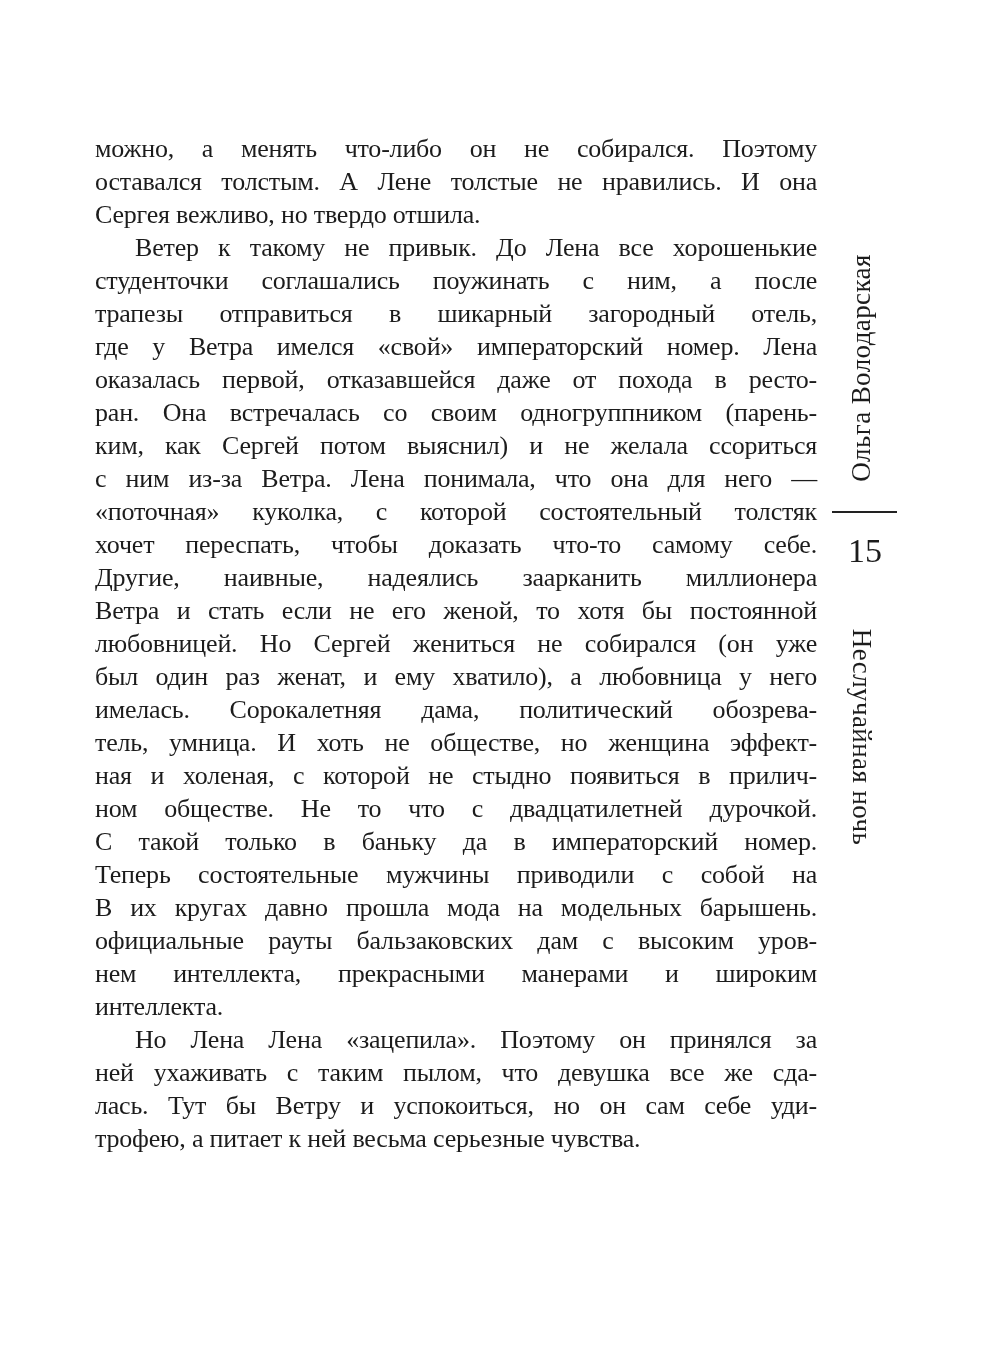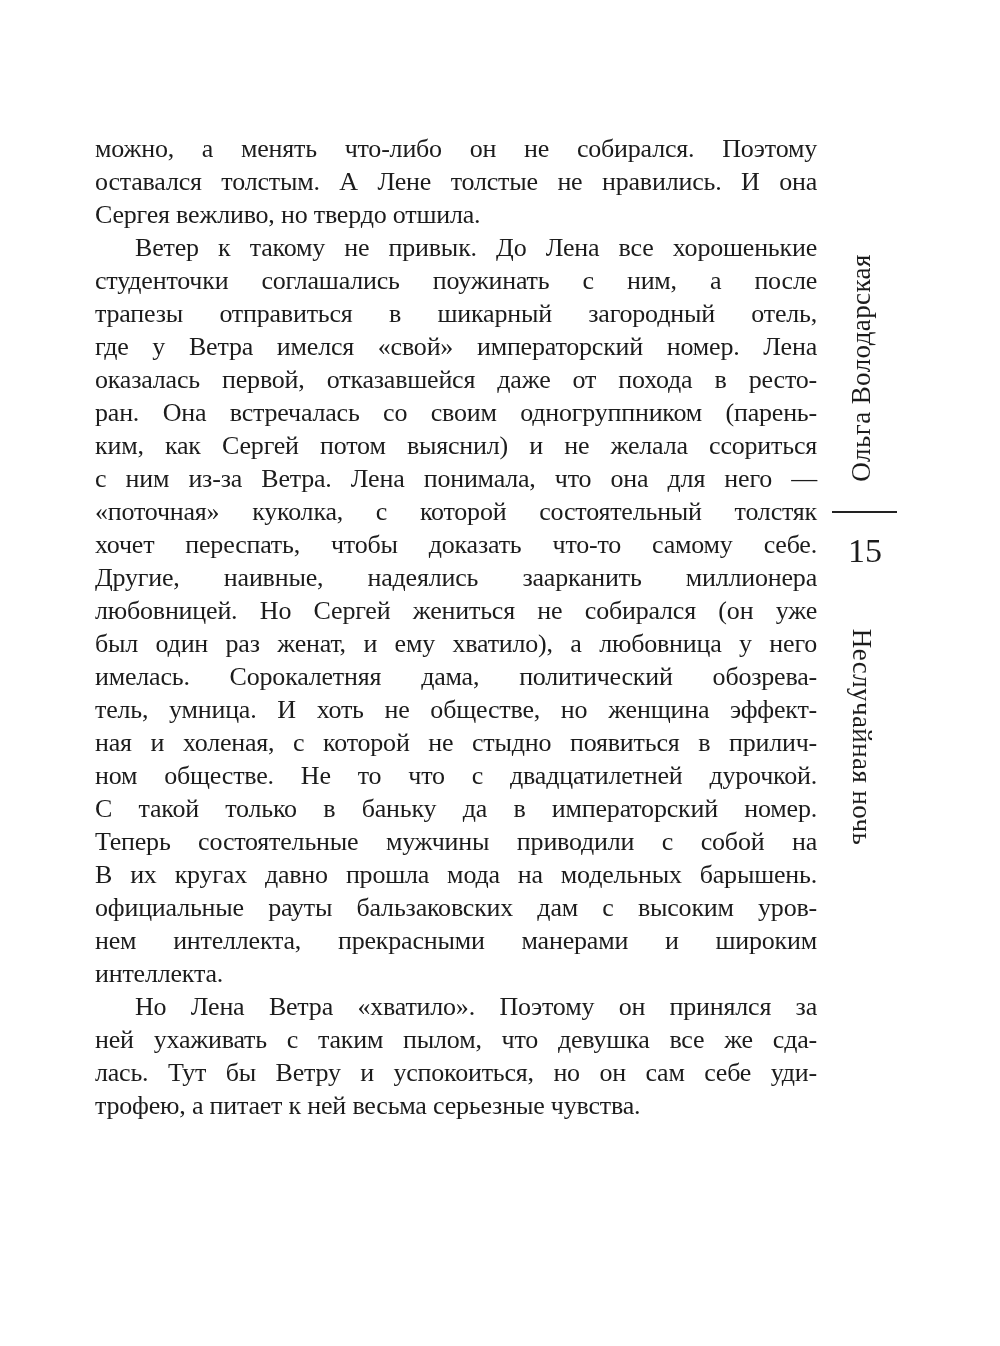--- a/index.html
+++ b/index.html
@@ -86,33 +86,34 @@
       <div class="line">студенточки соглашались поужинать с ним, а после</div>
       <div class="line">трапезы отправиться в шикарный загородный отель,</div>
       <div class="line">где у Ветра имелся «свой» императорский номер. Лена</div>
       <div class="line">оказалась первой, отказавшейся даже от похода в ресто-</div>
       <div class="line">ран. Она встречалась со своим одногруппником (парень-</div>
       <div class="line">ким, как Сергей потом выяснил) и не желала ссориться</div>
       <div class="line">с ним из-за Ветра. Лена понимала, что она для него —</div>
       <div class="line">«поточная» куколка, с которой состоятельный толстяк</div>
       <div class="line">хочет переспать, чтобы доказать что-то самому себе.</div>
       <div class="line">Другие, наивные, надеялись заарканить миллионера</div>
+      <div class="line">Ветра и стать если не его женой, то хотя бы постоянной</div>
       <div class="line">любовницей. Но Сергей жениться не собирался (он уже</div>
       <div class="line">был один раз женат, и ему хватило), а любовница у него</div>
       <div class="line">имелась. Сорокалетняя дама, политический обозрева-</div>
       <div class="line">тель, умница. И хоть не обществе, но женщина эффект-</div>
       <div class="line">ная и холеная, с которой не стыдно появиться в прилич-</div>
       <div class="line">ном обществе. Не то что с двадцатилетней дурочкой.</div>
       <div class="line">С такой только в баньку да в императорский номер.</div>
       <div class="line">Теперь состоятельные мужчины приводили с собой на</div>
       <div class="line">В их кругах давно прошла мода на модельных барышень.</div>
       <div class="line">официальные рауты бальзаковских дам с высоким уров-</div>
       <div class="line">нем интеллекта, прекрасными манерами и широким</div>
       <div class="line end">интеллекта.</div>
-      <div class="line indent">Но Лена Ветра «хватило». Поэтому он принялся за</div>
+      <div class="line indent">Но Лена Лена «зацепила». Поэтому он принялся за</div>
       <div class="line">ней ухаживать с таким пылом, что девушка все же сда-</div>
       <div class="line">лась. Тут бы Ветру и успокоиться, но он сам себе уди-</div>
       <div class="line end">трофею, а питает к ней весьма серьезные чувства.</div>
     </div>
 
   <div class="side-vertical side-author">Ольга Володарская</div>
 
   <div class="side-rule"></div>
 
   <div class="page-number">15</div>

